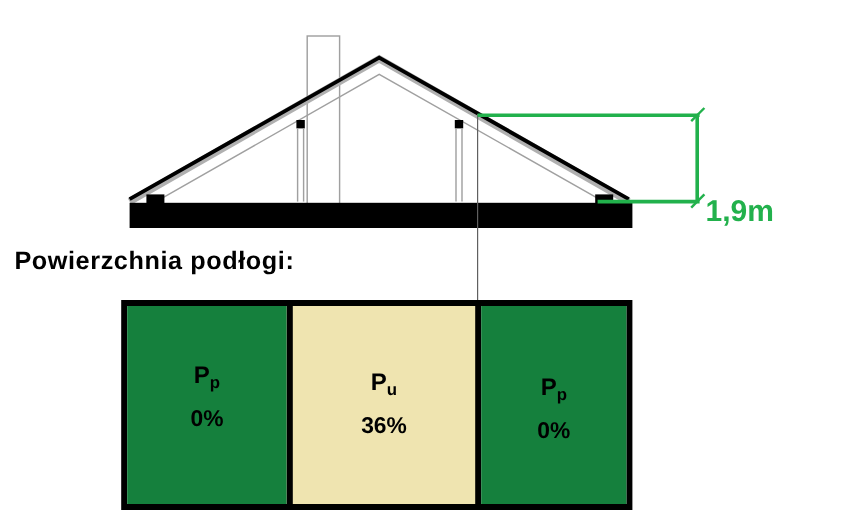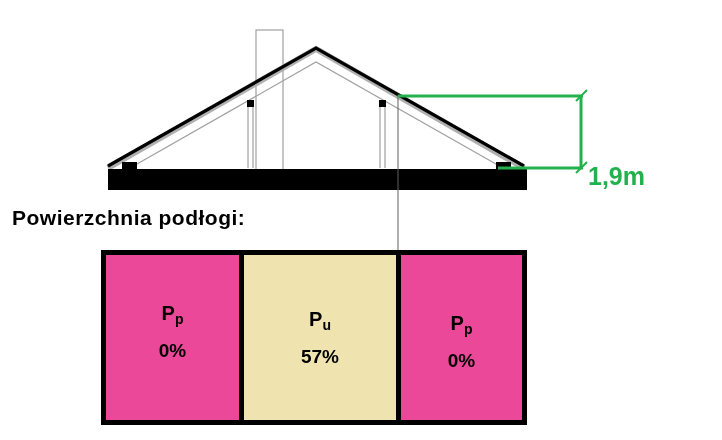--- a/index.html
+++ b/index.html
@@ -6,21 +6,21 @@
   body { width:722px; height:440px; position:relative; overflow:hidden;
          font-family:"Liberation Sans", sans-serif; }
   #diagram { position:absolute; left:0; top:0; }
   .title { position:absolute; left:12px; top:206px; font-size:21px; font-weight:bold;
            color:#000; letter-spacing:0.5px; font-family:"Liberation Sans", sans-serif; white-space:nowrap; }
   .floor { position:absolute; left:101px; top:250px; width:426px; height:175px;
            box-sizing:border-box; border:5px solid #000; display:flex; }
   .cell { position:relative; height:100%; box-sizing:border-box;
           display:flex; flex-direction:column; align-items:center; justify-content:center;
           font-weight:bold; color:#000; }
-  .cell.pp { background:#ec4899; }
+  .cell.pp { background:#15803d; }
   .cell.pu { background:#efe4b0; }
   .cell.c1 { width:133px; }
   .cell.c2 { width:162px; border-left:5px solid #000; border-right:5px solid #000; }
   .cell.c3 { flex:1; }
   .sym { font-size:20px; line-height:22px; }
   .sym sub { font-size:14px; vertical-align:-4px; }
   .pct { font-size:19px; margin-top:10px; }
   .c1 .sym, .c1 .pct { position:relative; top:-6px; }
   .c3 .sym, .c3 .pct { position:relative; top:4px; }
   .dim-label { position:absolute; left:588px; top:119px; color:#22b14c;
@@ -66,19 +66,19 @@
 
 <div class="title">Powierzchnia podłogi:</div>
 
 <div class="floor">
   <div class="cell pp c1">
     <div class="sym"><span>P</span><sub>p</sub></div>
     <div class="pct">0%</div>
   </div>
   <div class="cell pu c2">
     <div class="sym"><span>P</span><sub>u</sub></div>
-    <div class="pct">57%</div>
+    <div class="pct">36%</div>
   </div>
   <div class="cell pp c3">
     <div class="sym"><span>P</span><sub>p</sub></div>
     <div class="pct">0%</div>
   </div>
 </div>
 
 </body></html>

